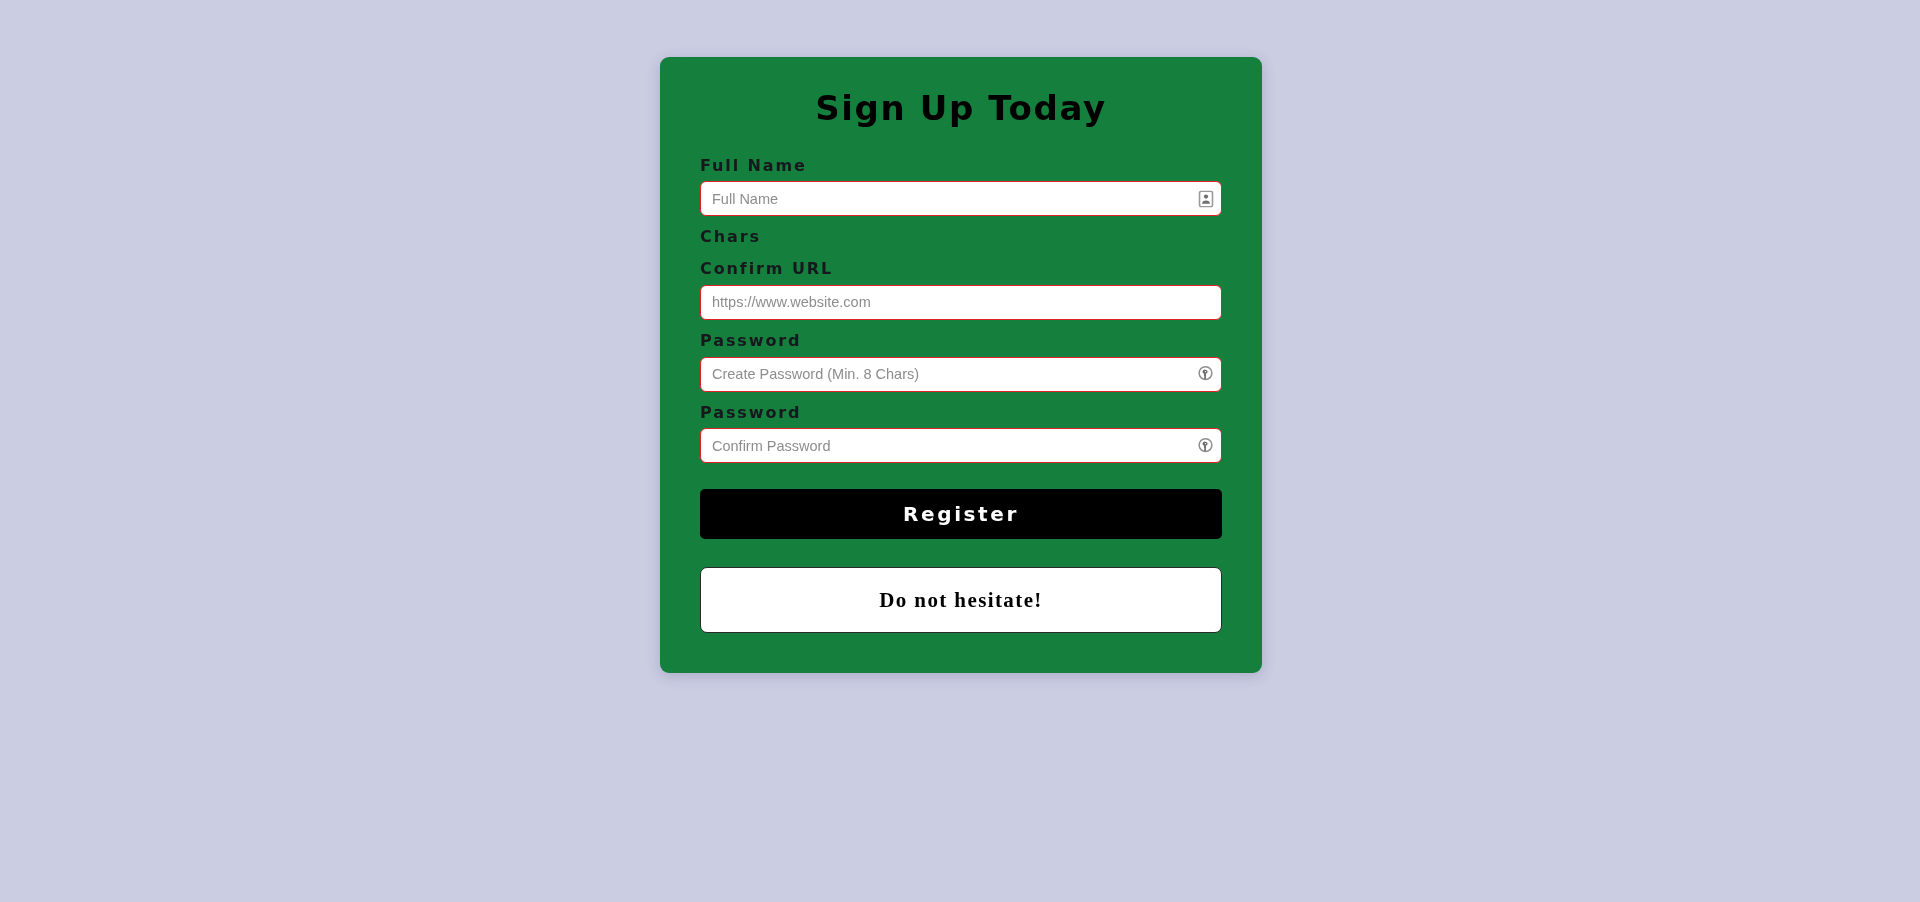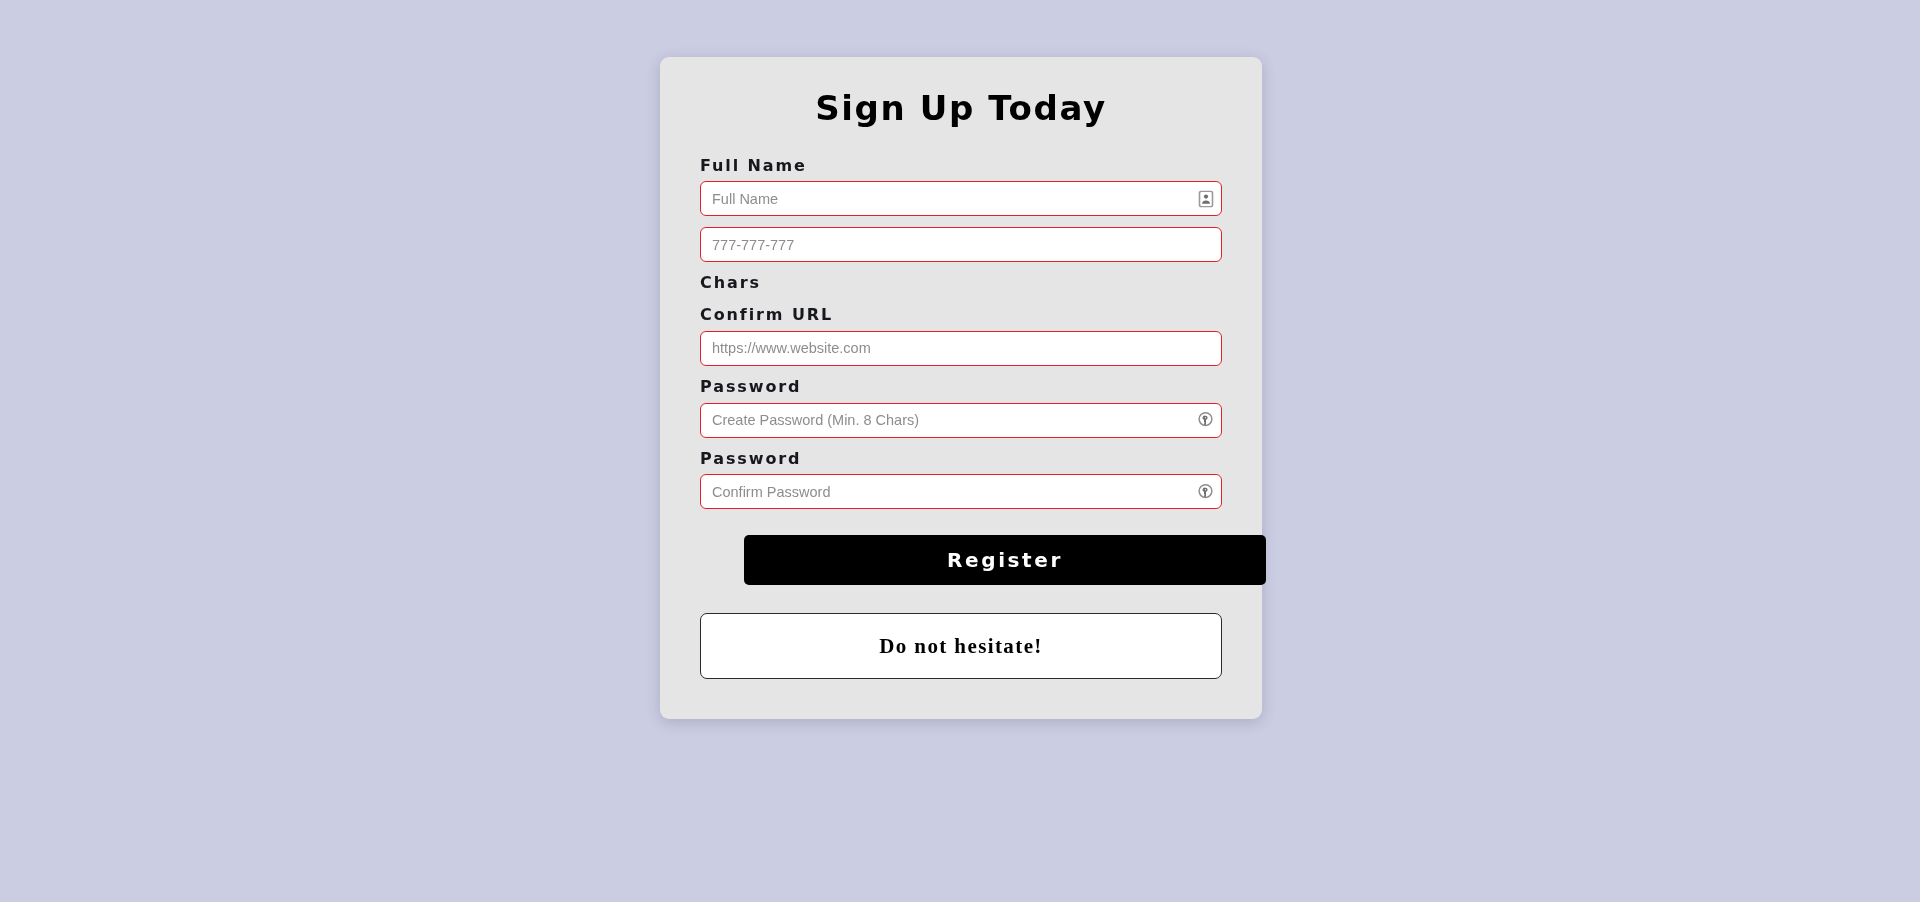--- a/index.html
+++ b/index.html
@@ -18,21 +18,21 @@
     align-items: flex-start;
     justify-content: center;
   }
 
   
   .signup-card {
     position: absolute;
     left: 660px;
     top: 57px;
     width: 602px;
-    background: #e5e5e5;
+    background: #15803d;
     border-radius: 9px;
     box-shadow: 0 3px 14px rgba(60, 60, 100, 0.22);
     padding: 30px 40px 40px 40px;
   }
 
   .card-title {
     margin: 0 0 26px 0;
     text-align: center;
     font-family: "DejaVu Sans", sans-serif;
     font-size: 34px;
@@ -107,21 +107,20 @@
     border: none;
     border-radius: 5px;
     font-family: "DejaVu Sans", sans-serif;
     font-size: 20px;
     font-weight: 600;
     letter-spacing: 2.6px;
     cursor: pointer;
     line-height: 50px;
     padding: 0;
     text-align: center;
-    margin-left: 44px;
   }
 
   .hesitate-box {
     display: block;
     width: 100%;
     height: 66px;
     margin-top: 28px;
     background: #ffffff;
     color: #000000;
     border: 1.4px solid #2a2a2a;
@@ -149,21 +148,20 @@
         <label class="field-label" for="input-full-name">Full Name</label>
         <div class="field-input-wrap"><input class="field-input" id="input-full-name" type="text" placeholder="Full Name" style=""><span class="input-affordance">
             <svg width="16" height="17" viewBox="0 0 16 17">
               <rect x="1.5" y="0.8" width="13" height="15.4" rx="2" ry="2" fill="#ffffff" stroke="#9a9a9a" stroke-width="1.6"></rect>
               <circle cx="8" cy="6.1" r="2.1" fill="#6f6f6f"></circle>
               <path d="M4 13.2c0-2.1 1.8-3.3 4-3.3s4 1.2 4 3.3z" fill="#6f6f6f"></path>
             </svg>
           </span></div>
       </div>
       <div class="field-group">
-        <div class="field-input-wrap"><input class="field-input" id="input-phone" type="tel" placeholder="777-777-777" style=""></div>
       </div>
       <div class="field-group">
         <label class="field-label" for="input-email">Chars</label>
       </div>
       <div class="field-group">
         <label class="field-label" for="input-website-url">Confirm URL</label>
         <div class="field-input-wrap"><input class="field-input" id="input-website-url" type="url" placeholder="https://www.website.com" style=""></div>
       </div>
       <div class="field-group">
         <label class="field-label" for="input-password">Password</label>

